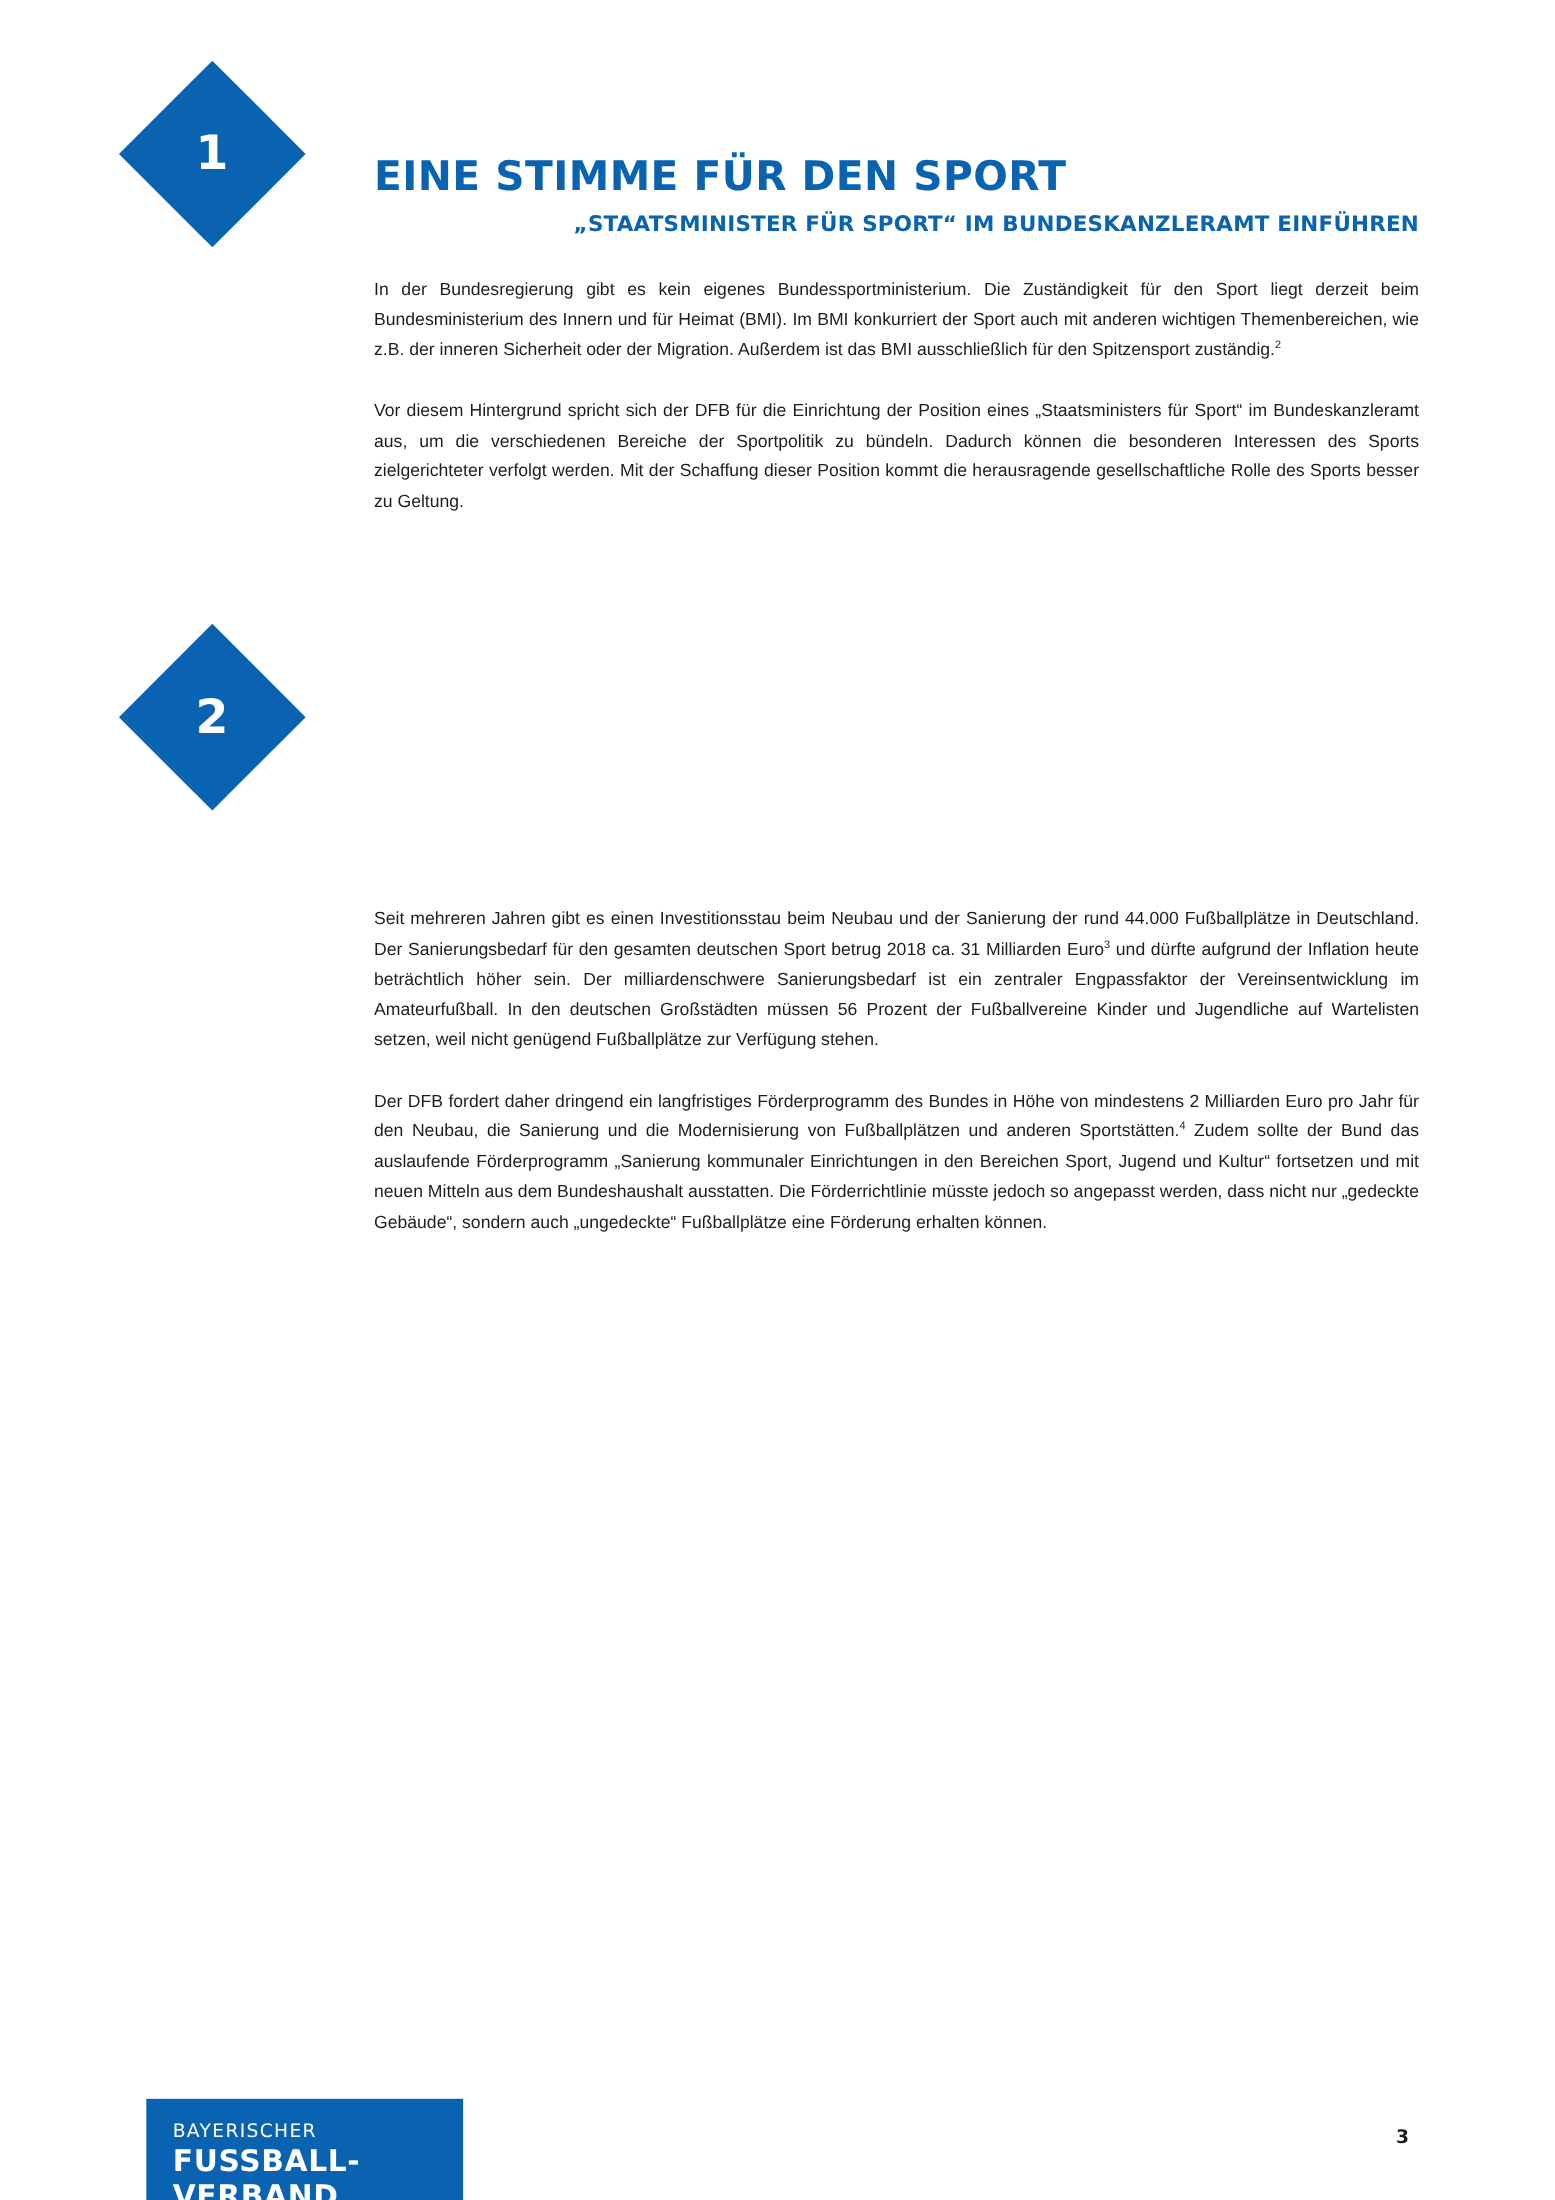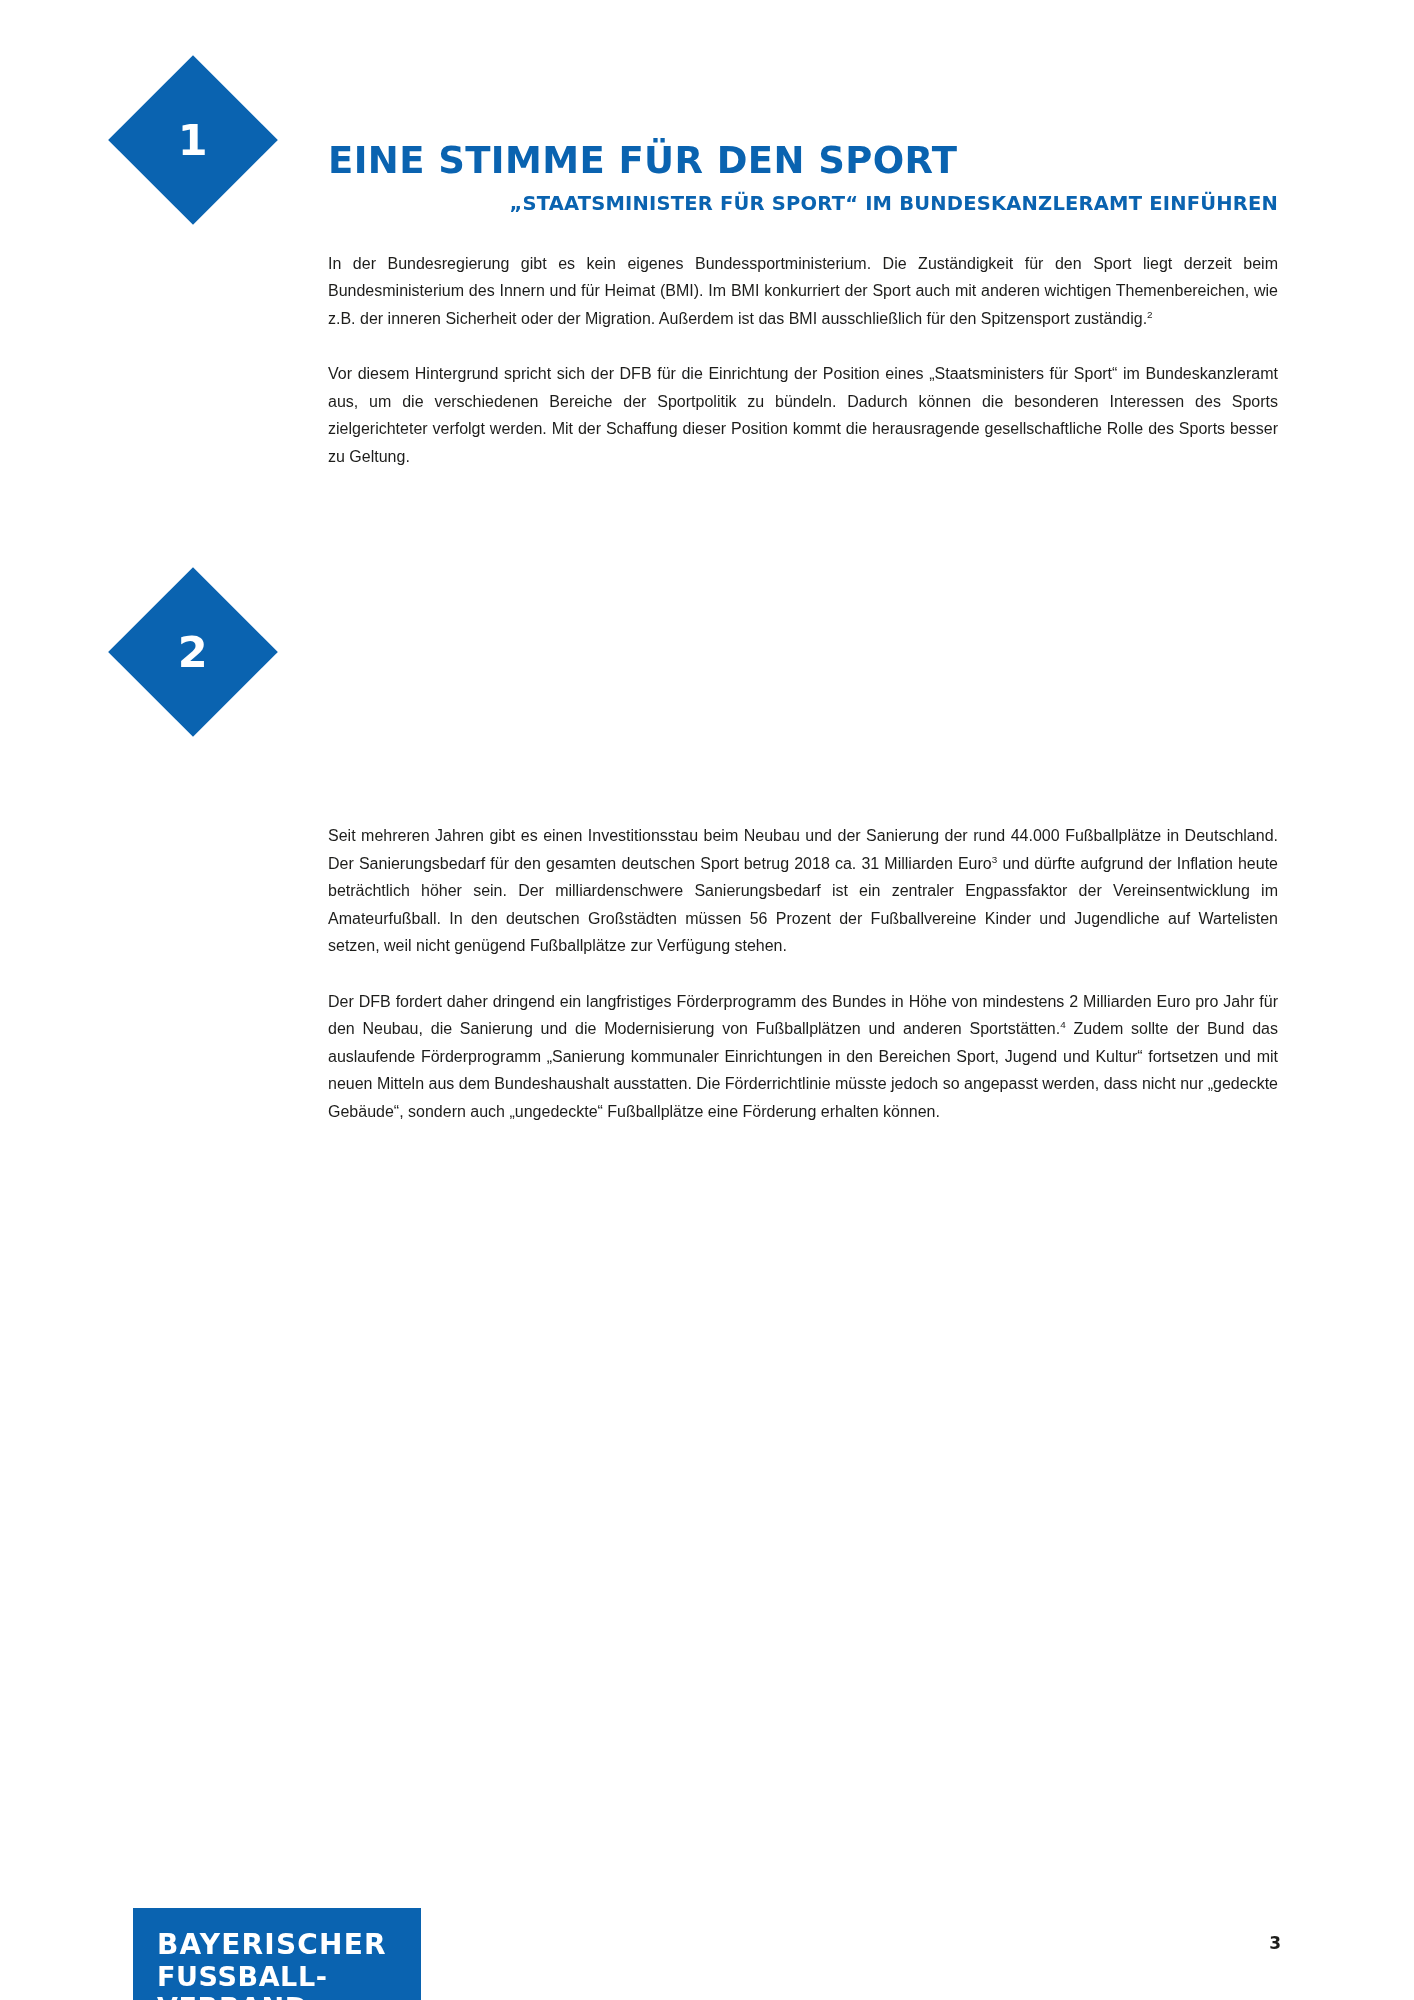--- a/index.html
+++ b/index.html
@@ -43,21 +43,21 @@
     font-weight: bold;
     letter-spacing: 0.5px;
     font-family: "DejaVu Sans", sans-serif;
   }
   #diamond-1 { left: 133px; top: 80px; }
   #diamond-2 { left: 133px; top: 592px; }
 
   
   .section {
     position: absolute;
-    left: 328px;
+    left: 340px;
     width: 950px;
   }
   #section-1 { top: 140px; }
   #section-2 { top: 790px; }
 
   h1.title {
     margin: 0;
     color: #0a63b0;
     font-family: "DejaVu Sans", sans-serif;
     font-weight: bold;
@@ -98,22 +98,22 @@
     left: 133px;
     bottom: 0;
     width: 288px;
     height: 92px;
     background: #0a63b0;
     color: #ffffff;
     padding: 22px 0 0 24px;
     font-family: "DejaVu Sans", sans-serif;
   }
   .footer-logo .l1 {
-    font-size: 28px;
-    font-weight: bold;
+    font-size: 17px;
+    font-weight: normal;
     letter-spacing: 1.2px;
     line-height: 1.05;
   }
   .footer-logo .l2 {
     font-size: 27px;
     font-weight: bold;
     letter-spacing: 0.6px;
     line-height: 1.15;
     margin-top: 2px;
   }

